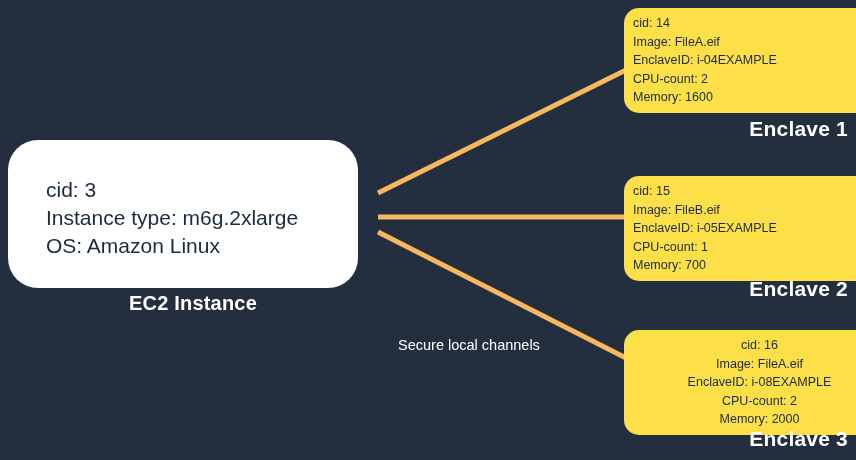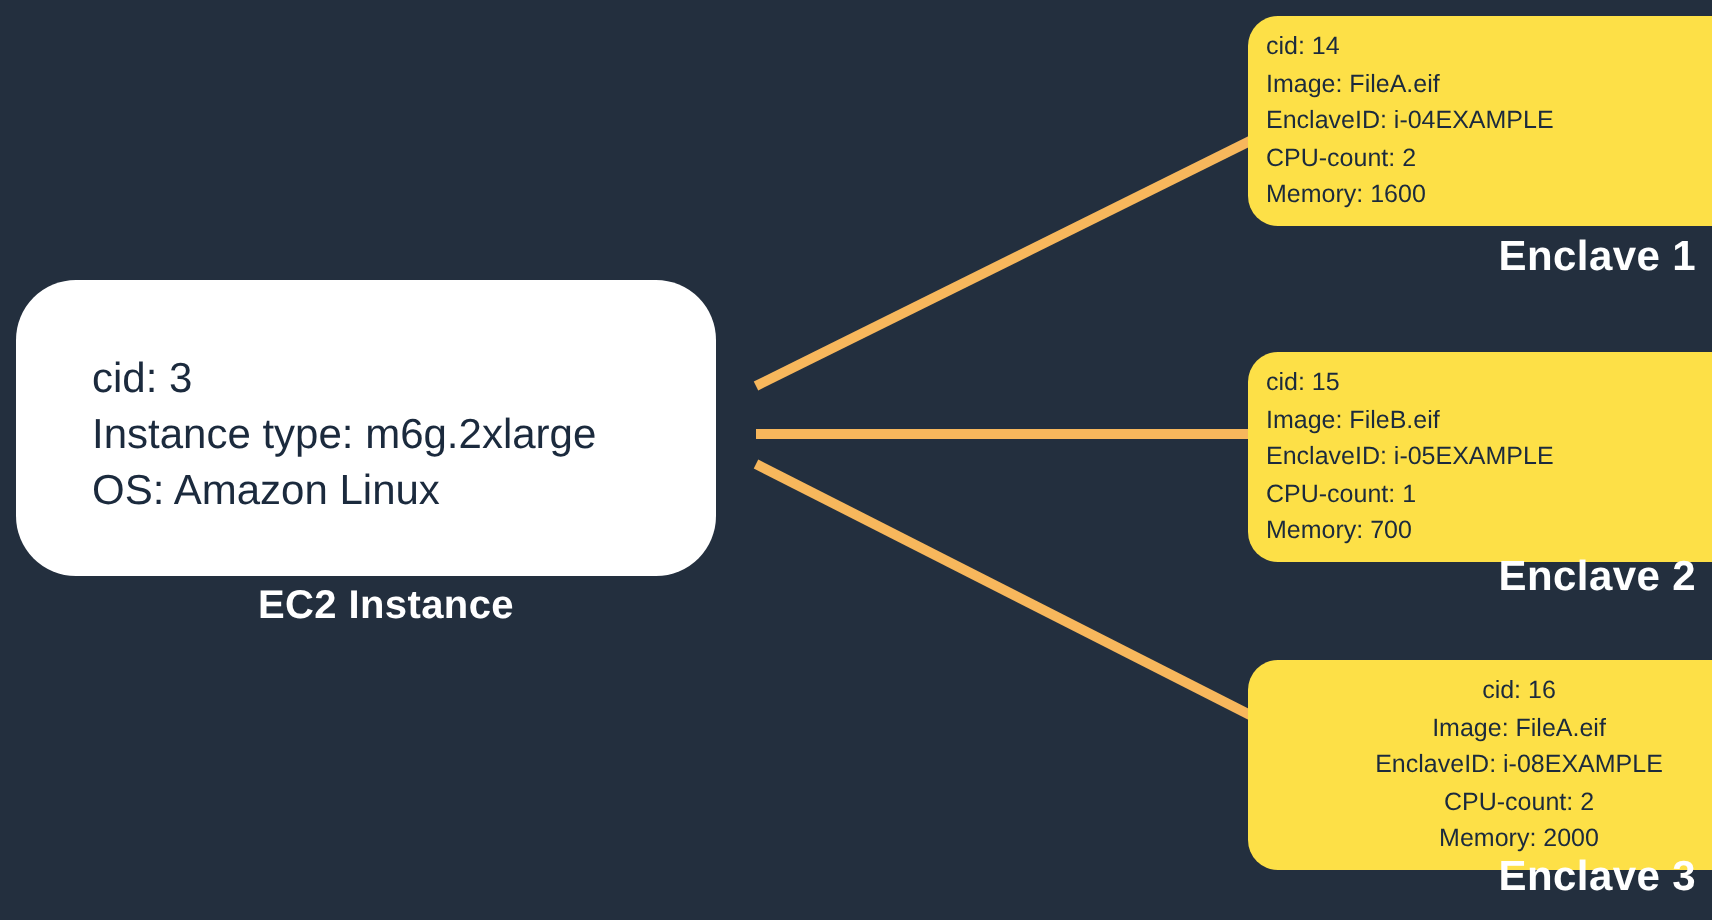--- a/index.html
+++ b/index.html
@@ -160,14 +160,15 @@
     <div class="enclave-body">
       <div class="line">cid: 16</div>
       <div class="line">Image: FileA.eif</div>
       <div class="line">EnclaveID: i-08EXAMPLE</div>
       <div class="line">CPU-count: 2</div>
       <div class="line">Memory: 2000</div>
     </div>
   </div>
   <div class="enclave-caption" id="enclave-caption-3">Enclave 3</div>
 
+  <div id="channel-label">Secure local channels</div>
 
 </div>
 
 </body></html>

